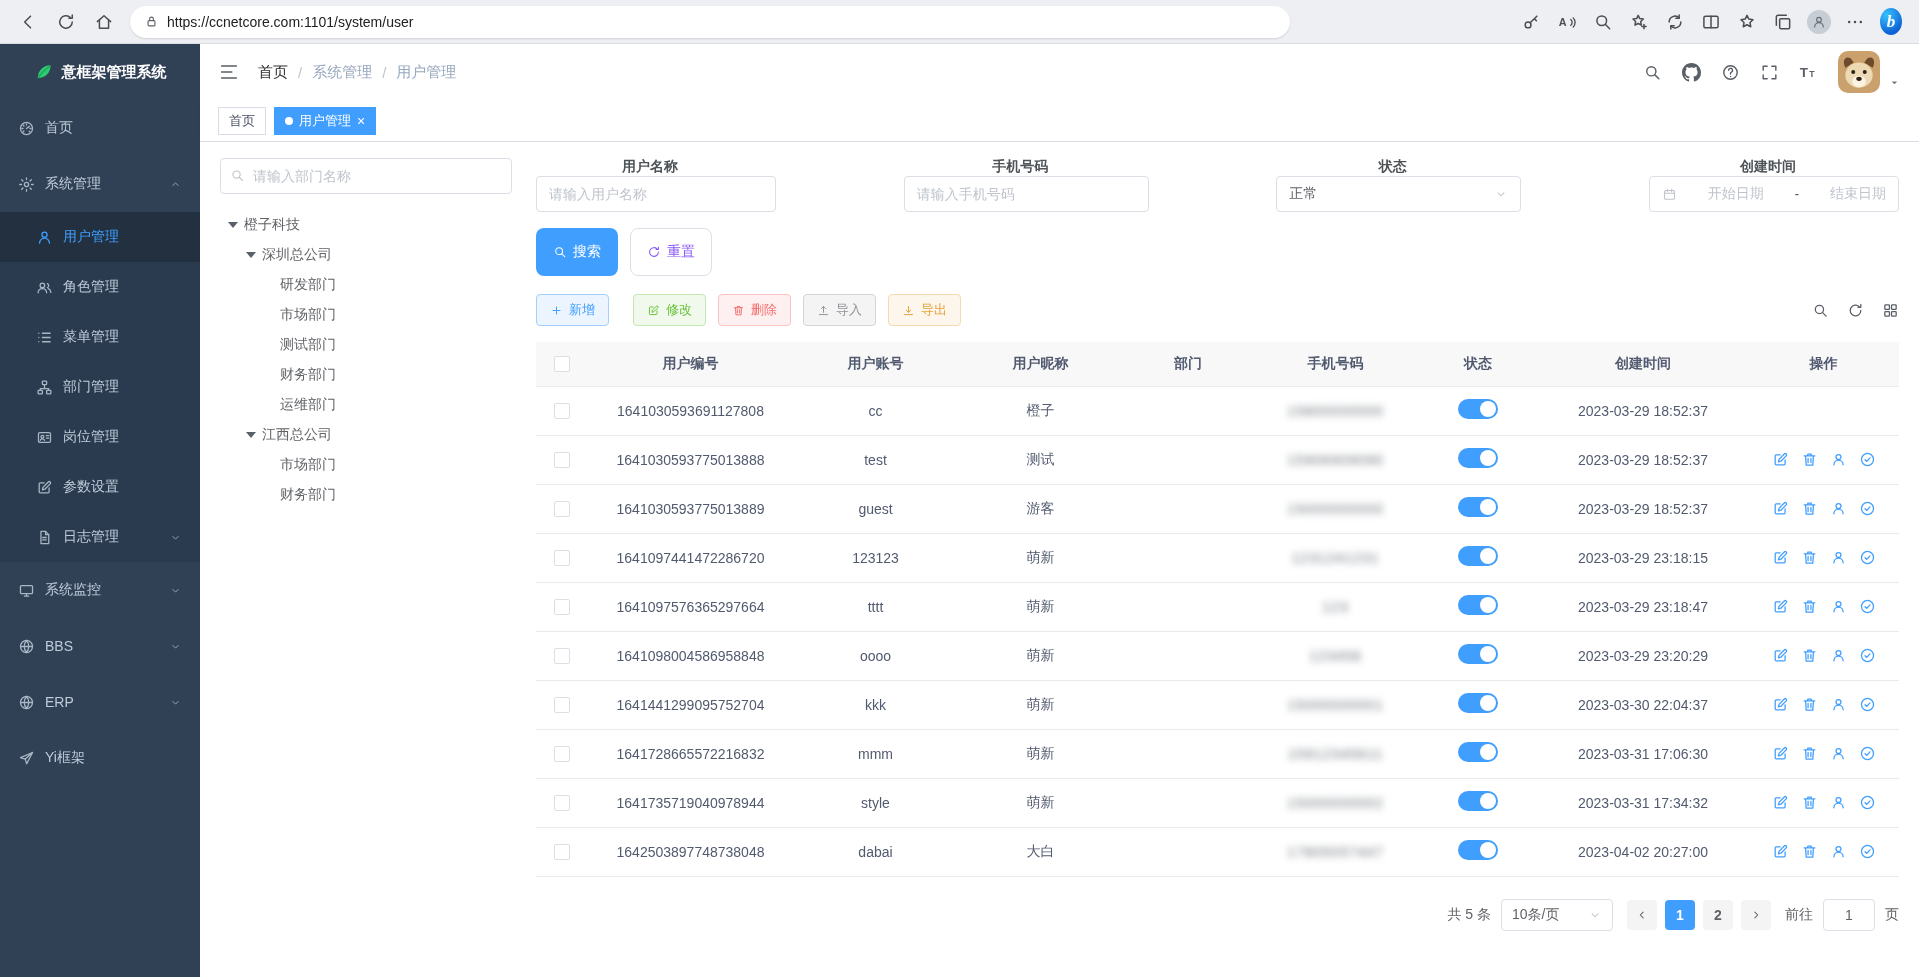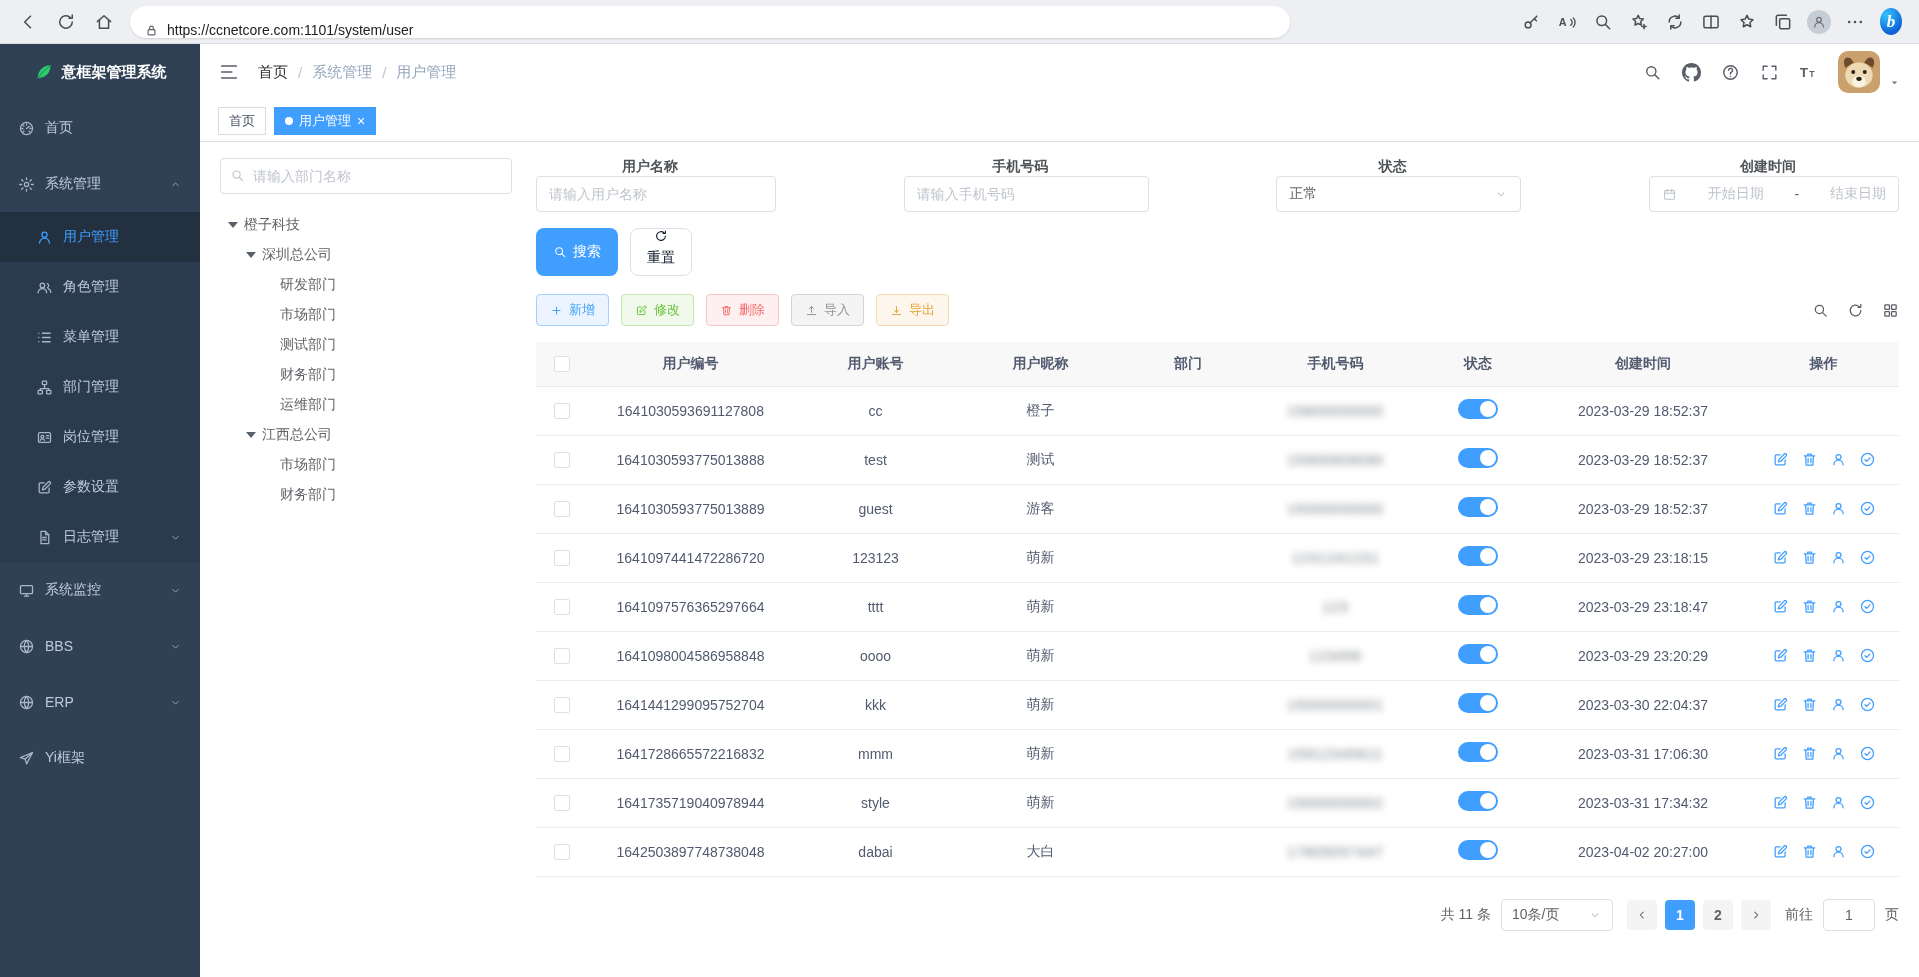--- a/index.html
+++ b/index.html
@@ -9,21 +9,21 @@
 input{font-family:inherit;outline:none;}
 input::placeholder{color:#bfc4cc;}
 .ic{display:inline-flex;width:16px;height:16px;flex:none;}
 .ic svg,.h-ic svg,.chrome-btn svg,.act svg,.pg-btn svg{width:100%;height:100%;display:block;}
 
 
 .chrome{height:44px;background:#edeff3;display:flex;align-items:center;padding:0 10px;border-bottom:1px solid #d9dce1;}
 .chrome-nav{display:flex;align-items:center;gap:2px;}
 .chrome-btn{width:36px;height:34px;border-radius:6px;display:inline-flex;align-items:center;justify-content:center;color:#4a4d51;padding:7px;}
 .chrome-btn svg{width:20px;height:20px;}
-.address-bar{flex:0 1 1160px;height:32px;background:#fff;border-radius:16px;display:flex;align-items:flex-end;gap:8px;padding:0 14px;margin:0 8px;box-shadow:0 1px 2px rgba(0,0,0,.12);}
+.address-bar{flex:0 1 1160px;height:32px;background:#fff;border-radius:16px;display:flex;align-items:center;gap:8px;padding:0 14px;margin:0 8px;box-shadow:0 1px 2px rgba(0,0,0,.12);}
 .address-bar .ic{color:#5f6368;width:15px;height:15px;}
 .url{font-size:14px;color:#202124;white-space:nowrap;}
 .chrome-right{margin-left:auto;display:flex;align-items:center;}
 .profile-circle{width:24px;height:24px;border-radius:50%;background:#c7cdd4;color:#667078;display:inline-flex;align-items:center;justify-content:center;padding:4px;}
 .bing{width:27px;height:27px;border-radius:50%;background:radial-gradient(circle at 30% 25%,#35c2ff,#0e62d6 72%);color:#fff;font-weight:700;font-style:italic;display:flex;align-items:center;justify-content:center;font-size:17px;font-family:"Liberation Serif",serif;}
 
 
 .app{display:flex;height:933px;}
 .sidebar{width:200px;background:#304156;color:#bfcbd9;flex:none;display:flex;flex-direction:column;overflow:hidden;}
 .logo{height:56px;display:flex;align-items:center;justify-content:center;gap:8px;color:#fff;font-size:15px;font-weight:700;flex:none;}
@@ -79,27 +79,27 @@
 .chev{color:#c0c4cc;width:14px;height:14px;}
 .date-range{width:250px;height:36px;border:1px solid #dcdfe6;border-radius:4px;display:flex;align-items:center;justify-content:space-between;padding:0 12px;background:#fff;cursor:pointer;font-size:14px;}
 .date-range .ic{color:#c0c4cc;width:15px;height:15px;}
 .ph{color:#bfc4cc;}
 .date-sep{color:#606266;}
 
 .btn-row{display:flex;gap:12px;margin-top:16px;}
 .btn{height:48px;padding:0 16px;border-radius:8px;font-size:14px;display:inline-flex;align-items:center;gap:6px;cursor:pointer;border:1px solid transparent;}
 .btn .ic{width:14px;height:14px;}
 .btn-primary{background:#409eff;color:#fff;}
-.btn-plain{background:#fff;border-color:#dcdfe6;color:#0f172a;flex-direction:column;}
+.btn-plain{background:#fff;border-color:#dcdfe6;color:#8b5cf6;}
 
 .toolbar{display:flex;align-items:center;gap:12px;margin-top:18px;}
 .tb{height:32px;padding:0 13px;border-radius:4px;font-size:13px;display:inline-flex;align-items:center;gap:6px;border:1px solid;cursor:pointer;}
 .tb .ic{width:13px;height:13px;}
 .tb-blue{background:#ecf5ff;border-color:#a3d0ff;color:#409eff;}
-.tb-green{background:#f0f9eb;border-color:#c2e7b0;color:#67c23a;}
+.tb-green{background:#f0f9eb;border-color:#c2e7b0;color:#67c23a;margin-left:12px;}
 .tb-red{background:#fef0f0;border-color:#fbc4c4;color:#f56c6c;}
 .tb-gray{background:#f4f4f5;border-color:#d3d4d6;color:#909399;}
 .tb-orange{background:#fdf6ec;border-color:#f5dab1;color:#e6a23c;}
 .tool-icons{margin-left:auto;display:flex;align-items:center;gap:18px;color:#5a5e66;}
 .tool-icons .h-ic{width:17px;height:17px;}
 
 
 .user-table{width:100%;border-collapse:collapse;margin-top:16px;table-layout:fixed;}
 .user-table th{height:44px;background:#f8f8f9;color:#515a6e;font-weight:700;font-size:14px;border-bottom:1px solid #e8eaec;text-align:center;}
 .user-table td{height:49px;border-bottom:1px solid #e8eaec;color:#515a6e;font-size:14px;text-align:center;vertical-align:middle;white-space:nowrap;}
@@ -944,21 +944,21 @@
                     <svg viewBox="0 0 24 24" fill="none" stroke="currentColor" stroke-width="1.8" stroke-linecap="round" stroke-linejoin="round">
                       <circle cx="12" cy="12" r="8.5"></circle>
                       <path d="m8.5 12.3 2.4 2.4 4.6-5"></path>
                     </svg>
                   </span></td>
               </tr>
             </tbody>
         </table>
 
         <div class="pagination">
-          <span>共 11 条</span>
+          <span>共 5 条</span>
           <div class="page-size-select">
             <span>10条/页</span>
             <span class="ic chev">
                 <svg viewBox="0 0 24 24" fill="none" stroke="currentColor" stroke-width="1.8" stroke-linecap="round" stroke-linejoin="round">
                   <path d="m7 10 5 5 5-5"></path>
                 </svg>
               </span>
           </div>
           <div class="pg-pages">
               <span class="pg-btn">

